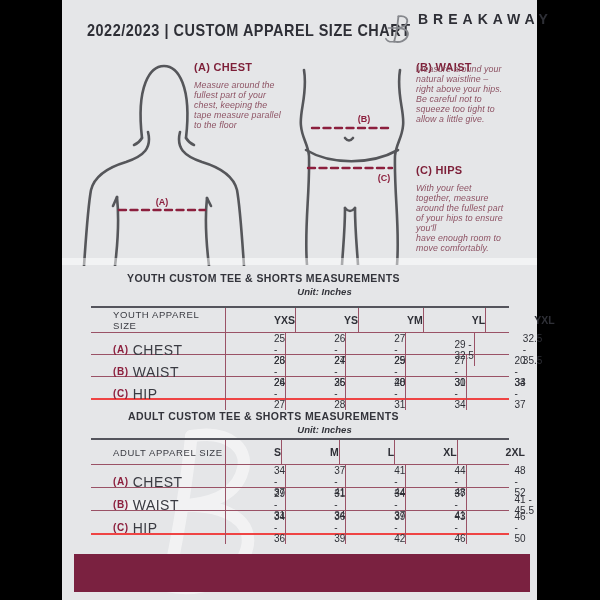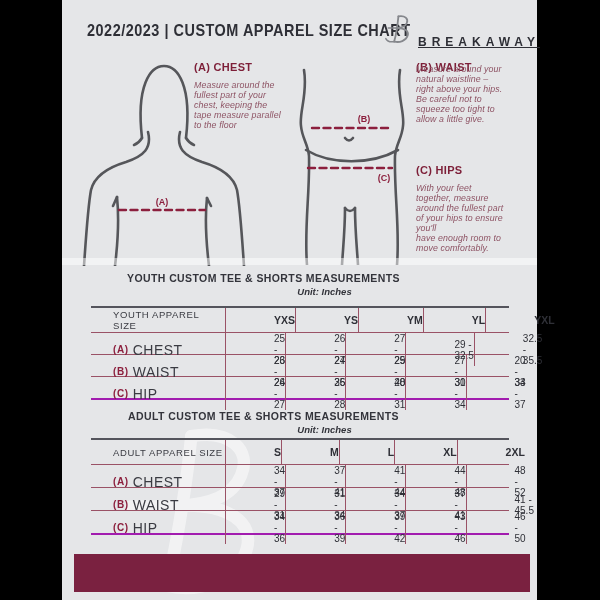--- a/index.html
+++ b/index.html
@@ -5,39 +5,39 @@
   html,body{margin:0;padding:0;background:#000;}
   #canvas{position:relative;width:600px;height:600px;background:#000;overflow:hidden;
           font-family:"Liberation Sans", sans-serif;}
   #sheet{position:absolute;left:62px;top:0;width:475px;height:600px;background:#e5e6e8;}
 
   
   .hdr-title{position:absolute;left:25px;top:21px;white-space:nowrap;
              font-size:17px;font-weight:700;color:#2e2f36;letter-spacing:.6px;
              transform:scaleX(.85);transform-origin:left center;}
   .hdr-logo{position:absolute;left:318px;top:14px;width:32px;height:30px;}
-  .hdr-brand{position:absolute;left:356px;top:35px;font-size:12px;font-weight:700;
-             letter-spacing:5px;color:#2e2f36;white-space:nowrap;text-decoration:underline;}
+  .hdr-brand{position:absolute;left:356px;top:11px;font-size:14px;font-weight:700;
+             letter-spacing:5px;color:#2e2f36;white-space:nowrap;}
 
   
   .fig{position:absolute;pointer-events:none;}
   .diag-head{position:absolute;font-size:11px;font-weight:700;color:#7d1f38;letter-spacing:.3px;white-space:nowrap;}
   .diag-body{position:absolute;font-size:8.8px;font-style:italic;color:#8d5263;
              line-height:10px;white-space:pre-line;width:112px;letter-spacing:.1px;}
 
   .divider{position:absolute;left:0;top:258px;width:475px;height:7px;background:rgba(255,255,255,.5);}
 
   
   .sec-title{position:absolute;left:0;width:403px;text-align:center;font-size:10.5px;
              font-weight:700;color:#33343b;letter-spacing:.4px;}
   .sec-unit{position:absolute;left:0;width:525px;text-align:center;font-size:9.5px;
             font-weight:700;font-style:italic;color:#33343b;}
 
   
-  .sizetable{position:absolute;left:29px;width:418px;border-bottom:2px solid #a21caf;background:transparent;z-index:1;}
+  .sizetable{position:absolute;left:29px;width:418px;border-bottom:2px solid #ef4444;background:transparent;z-index:1;}
   .trow{display:grid;grid-template-columns:134px repeat(5,1fr);align-items:center;}
   .trow.thead{border-top:2px solid #54545c;height:24px;}
   .trow.tdata{border-top:1.5px solid #9a5266;height:21px;}
   #adult-table .trow.tdata{height:22px;}
   .cell{height:100%;display:flex;align-items:center;justify-content:center;
         font-size:10px;color:#2f3037;padding-left:48px;}
   .cell.first{justify-content:flex-start;padding-left:22px;font-size:9.5px;
               letter-spacing:.6px;color:#3a3b42;}
   .cell.colhead{font-weight:700;font-size:10.5px;}
   .cell:not(.first){border-left:1.5px solid #9a5266;}

